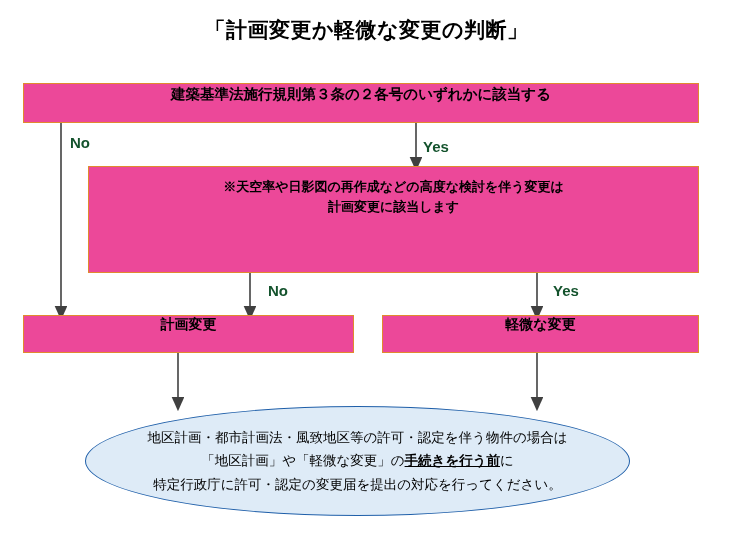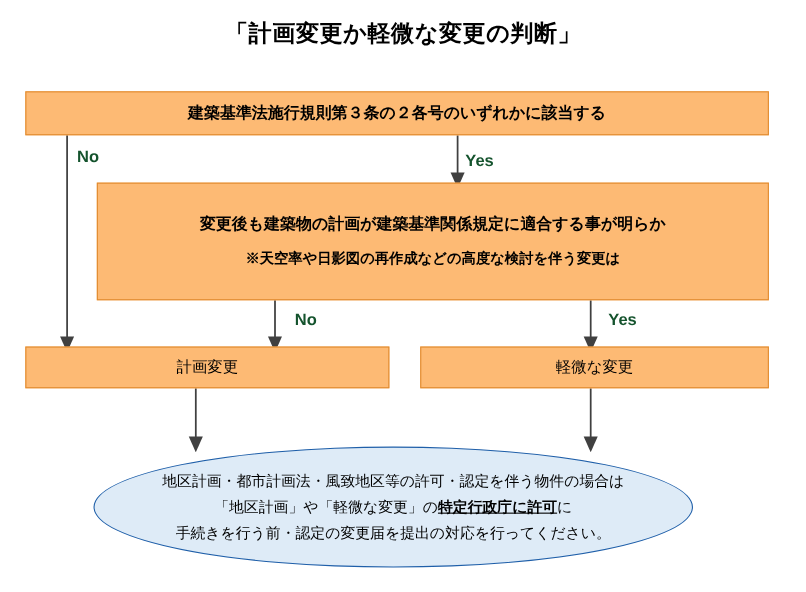--- a/index.html
+++ b/index.html
@@ -26,41 +26,40 @@
     text-align: center;
     font-size: 21px;
     font-weight: bold;
     letter-spacing: 0.5px;
     color: #000000;
   }
   .box {
     position: absolute;
     box-sizing: border-box;
     border: 1.6px solid #E08A2E;
-    background: #fdba74;
+    background: #ec4899;
     display: flex;
     flex-direction: column;
     align-items: center;
-    justify-content: center;
     text-align: center;
   }
   .box .line-main {
     font-size: 14.5px;
     font-weight: bold;
     line-height: 1.4;
   }
   .box .line-sub {
     font-size: 13px;
     font-weight: bold;
     line-height: 1.55;
     margin-top: 10px;
   }
   .box .line-plain {
     font-size: 14px;
-    font-weight: normal;
+    font-weight: bold;
   }
   #box-cond1 {
     left: 23px;
     top: 83px;
     width: 676px;
     height: 40px;
   }
   #box-cond2 {
     left: 88px;
     top: 166px;
@@ -149,40 +148,40 @@
     <path d="M178,353 L178,404" stroke="#404040" stroke-width="1.6" fill="none" marker-end="url(#ah)"></path>
 
     <path d="M537,353 L537,404" stroke="#404040" stroke-width="1.6" fill="none" marker-end="url(#ah)"></path>
   </svg>
 
   <div class="box" id="box-cond1">
     <div class="line-main">建築基準法施行規則第３条の２各号のいずれかに該当する</div>
   </div>
 
   <div class="box" id="box-cond2">
-    <div class="line-main">変更後も建築物の計画が建築基準関係規定に適合する事が明らか</div>
     <div class="line-sub">
       <span>※天空率や日影図の再作成などの高度な検討を伴う変更は</span><br>
+      <span>計画変更に該当します</span>
     </div>
   </div>
 
   <div class="box" id="box-result-change">
     <div class="line-plain">計画変更</div>
   </div>
 
   <div class="box" id="box-result-minor">
     <div class="line-plain">軽微な変更</div>
   </div>
 
   <div class="label" id="label-no1">No</div>
   <div class="label" id="label-yes1">Yes</div>
   <div class="label" id="label-no2">No</div>
   <div class="label" id="label-yes2">Yes</div>
 
   <div class="ellipse">
     <div class="etext">
       <span>地区計画・都市計画法・風致地区等の許可・認定を伴う物件の場合は</span><br>
-      <span>「地区計画」や「軽微な変更」の</span><span class="ul">特定行政庁に許可</span><span>に</span><br>
-      <span>手続きを行う前・認定の変更届を提出の対応を行ってください。</span>
+      <span>「地区計画」や「軽微な変更」の</span><span class="ul">手続きを行う前</span><span>に</span><br>
+      <span>特定行政庁に許可・認定の変更届を提出の対応を行ってください。</span>
     </div>
   </div>
 
 </div>
 
 </body></html>

